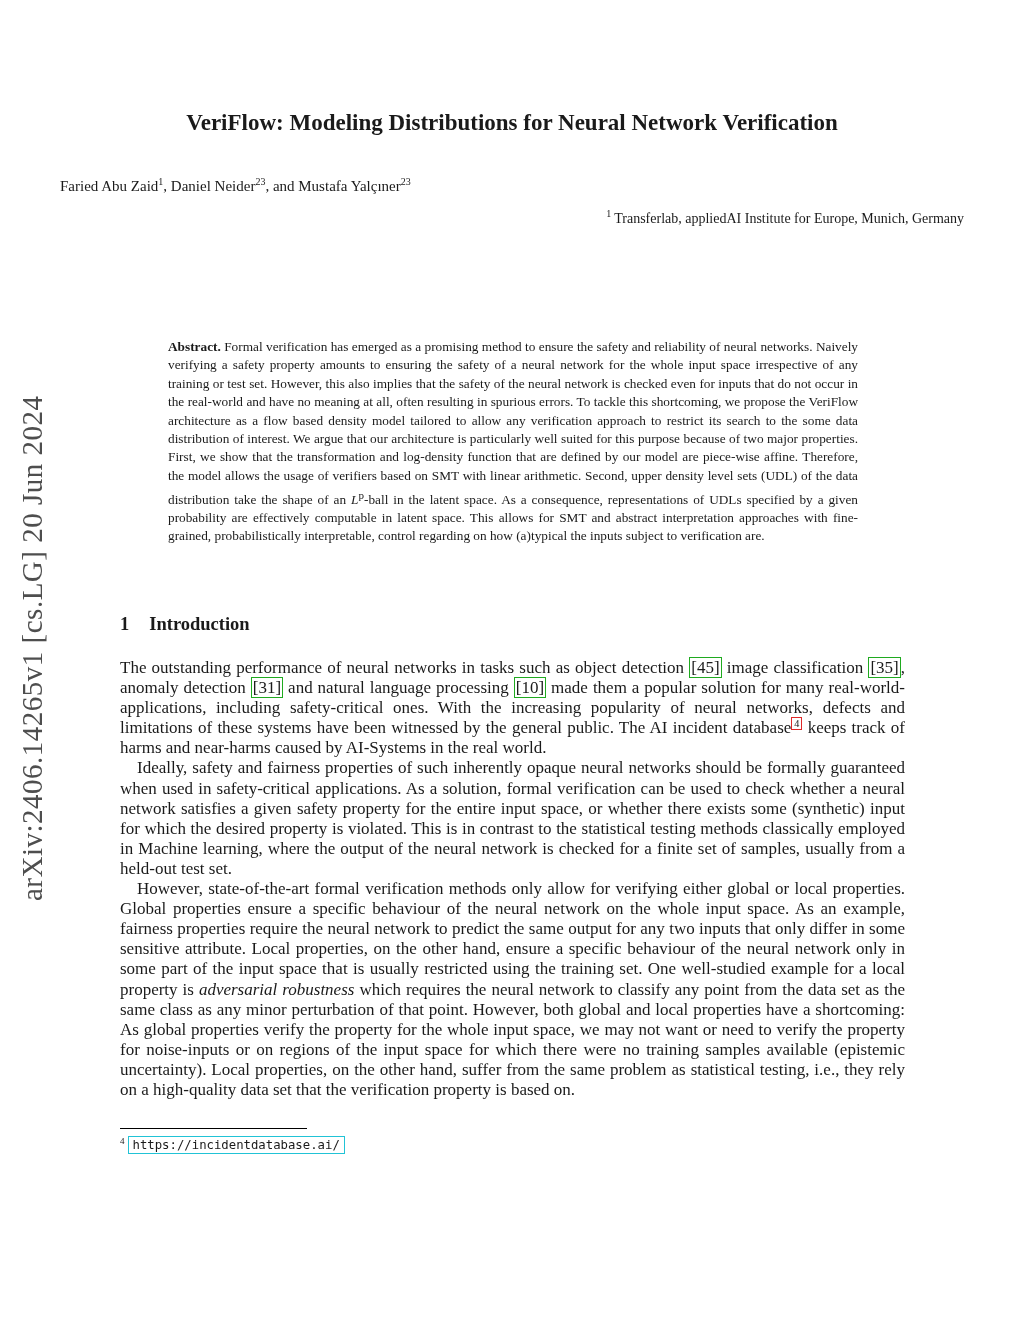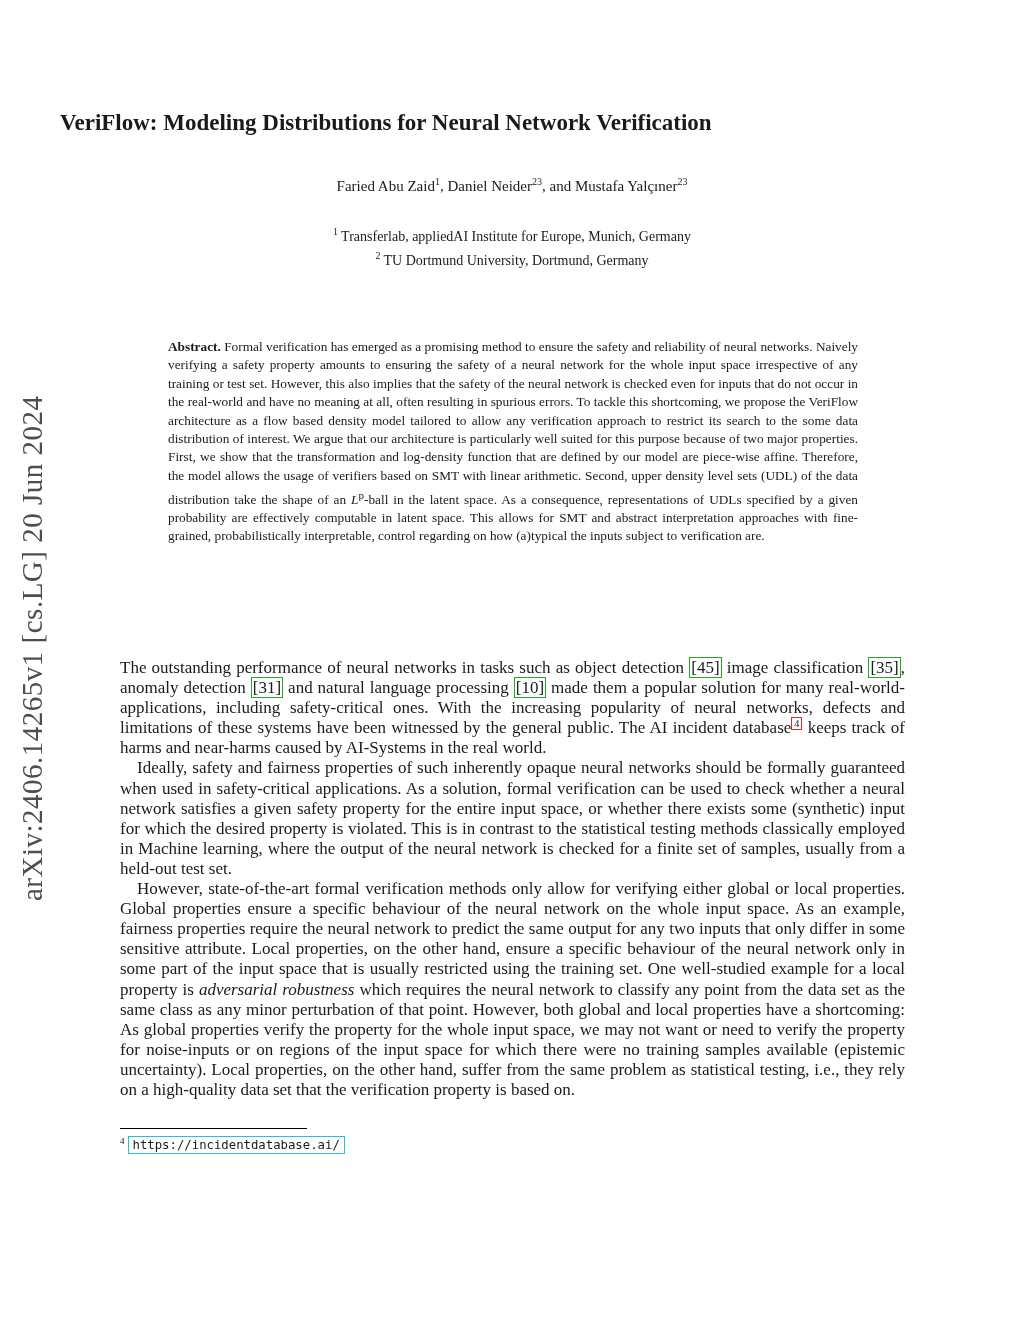--- a/index.html
+++ b/index.html
@@ -20,31 +20,31 @@
     transform: rotate(180deg);
     font-size: 29px;
     letter-spacing: 0.5px;
     color: #4e4e4e;
     white-space: nowrap;
     text-align: center;
   }
 
   .title {
     position: absolute; top: 110px; left: 60px; width: 904px;
-    margin: 0; text-align: left;
+    margin: 0; text-align: center;
     font-size: 23px; font-weight: bold;
   }
   .authors {
     position: absolute; top: 176px; left: 60px; width: 904px;
-    text-align: center; font-size: 15px;
+    font-size: 15px;
   }
   .authors sup, .affil sup { font-size: 10px; }
   .affils {
-    position: absolute; top: 222px; left: 60px; width: 904px;
-    text-align: center; font-size: 14px; line-height: 19px;
+    position: absolute; top: 204px; left: 60px; width: 904px;
+    text-align: right; font-size: 14px; line-height: 19px;
   }
   .affil sup { margin-right: 3px; }
 
   .abstract {
     position: absolute; top: 338px; left: 168px; width: 690px;
     font-size: 13.3px; line-height: 18.4px;
     text-align: justify;
   }
   .abs-label { font-weight: bold; }
 
@@ -95,30 +95,30 @@
   <div class="arxiv-vert">arXiv:2406.14265v1  [cs.LG]  20 Jun 2024</div>
 
   <h1 class="title">VeriFlow: Modeling Distributions for Neural Network Verification</h1>
 
   <div class="authors">Faried Abu Zaid<sup>1</sup>, Daniel Neider<sup>23</sup>, and Mustafa Yalçıner<sup>23</sup></div>
 
   <div class="affils">
     <div class="affil">
       <sup>1</sup><span>Transferlab, appliedAI Institute for Europe, Munich, Germany</span>
     </div>
-    <div class="affil">
-      <sup>2</sup><span>TU Dortmund University, Dortmund, Germany</span>
-    </div>
   </div>
 
   <div class="abstract">
     <span class="abs-label">Abstract.</span>
     <span>Formal verification has emerged as a promising method to ensure the safety and reliability of neural networks. Naively verifying a safety property amounts to ensuring the safety of a neural network for the whole input space irrespective of any training or test set. However, this also implies that the safety of the neural network is checked even for inputs that do not occur in the real-world and have no meaning at all, often resulting in spurious errors. To tackle this shortcoming, we propose the VeriFlow architecture as a flow based density model tailored to allow any verification approach to restrict its search to the some data distribution of interest. We argue that our architecture is particularly well suited for this purpose because of two major properties. First, we show that the transformation and log-density function that are defined by our model are piece-wise affine. Therefore, the model allows the usage of verifiers based on SMT with linear arithmetic. Second, upper density level sets (UDL) of the data distribution take the shape of an <em>L</em><sup>p</sup>-ball in the latent space. As a consequence, representations of UDLs specified by a given probability are effectively computable in latent space. This allows for SMT and abstract interpretation approaches with fine-grained, probabilistically interpretable, control regarding on how (a)typical the inputs subject to verification are.</span>
   </div>
 
+  <div class="section-heading">
+    <span class="sec-num">1</span><span class="sec-title">Introduction</span>
+  </div>
 
   <div class="body-text">
     <p class="para">The outstanding performance of neural networks in tasks such as object detection <span class="cite-box">[45]</span> image classification <span class="cite-box">[35]</span>, anomaly detection <span class="cite-box">[31]</span> and natural language processing <span class="cite-box">[10]</span> made them a popular solution for many real-world-applications, including safety-critical ones. With the increasing popularity of neural networks, defects and limitations of these systems have been witnessed by the general public. The AI incident database<span class="fnref-box">4</span> keeps track of harms and near-harms caused by AI-Systems in the real world.</p>
     <p class="para indent">Ideally, safety and fairness properties of such inherently opaque neural networks should be formally guaranteed when used in safety-critical applications. As a solution, formal verification can be used to check whether a neural network satisfies a given safety property for the entire input space, or whether there exists some (synthetic) input for which the desired property is violated. This is in contrast to the statistical testing methods classically employed in Machine learning, where the output of the neural network is checked for a finite set of samples, usually from a held-out test set.</p>
     <p class="para indent">However, state-of-the-art formal verification methods only allow for verifying either global or local properties. Global properties ensure a specific behaviour of the neural network on the whole input space. As an example, fairness properties require the neural network to predict the same output for any two inputs that only differ in some sensitive attribute. Local properties, on the other hand, ensure a specific behaviour of the neural network only in some part of the input space that is usually restricted using the training set. One well-studied example for a local property is <em>adversarial robustness</em> which requires the neural network to classify any point from the data set as the same class as any minor perturbation of that point. However, both global and local properties have a shortcoming: As global properties verify the property for the whole input space, we may not want or need to verify the property for noise-inputs or on regions of the input space for which there were no training samples available (epistemic uncertainty). Local properties, on the other hand, suffer from the same problem as statistical testing, i.e., they rely on a high-quality data set that the verification property is based on.</p>
   </div>
 
   <div class="footnote-area">
     <div class="fn-rule"></div>
     <div class="fn-line">

